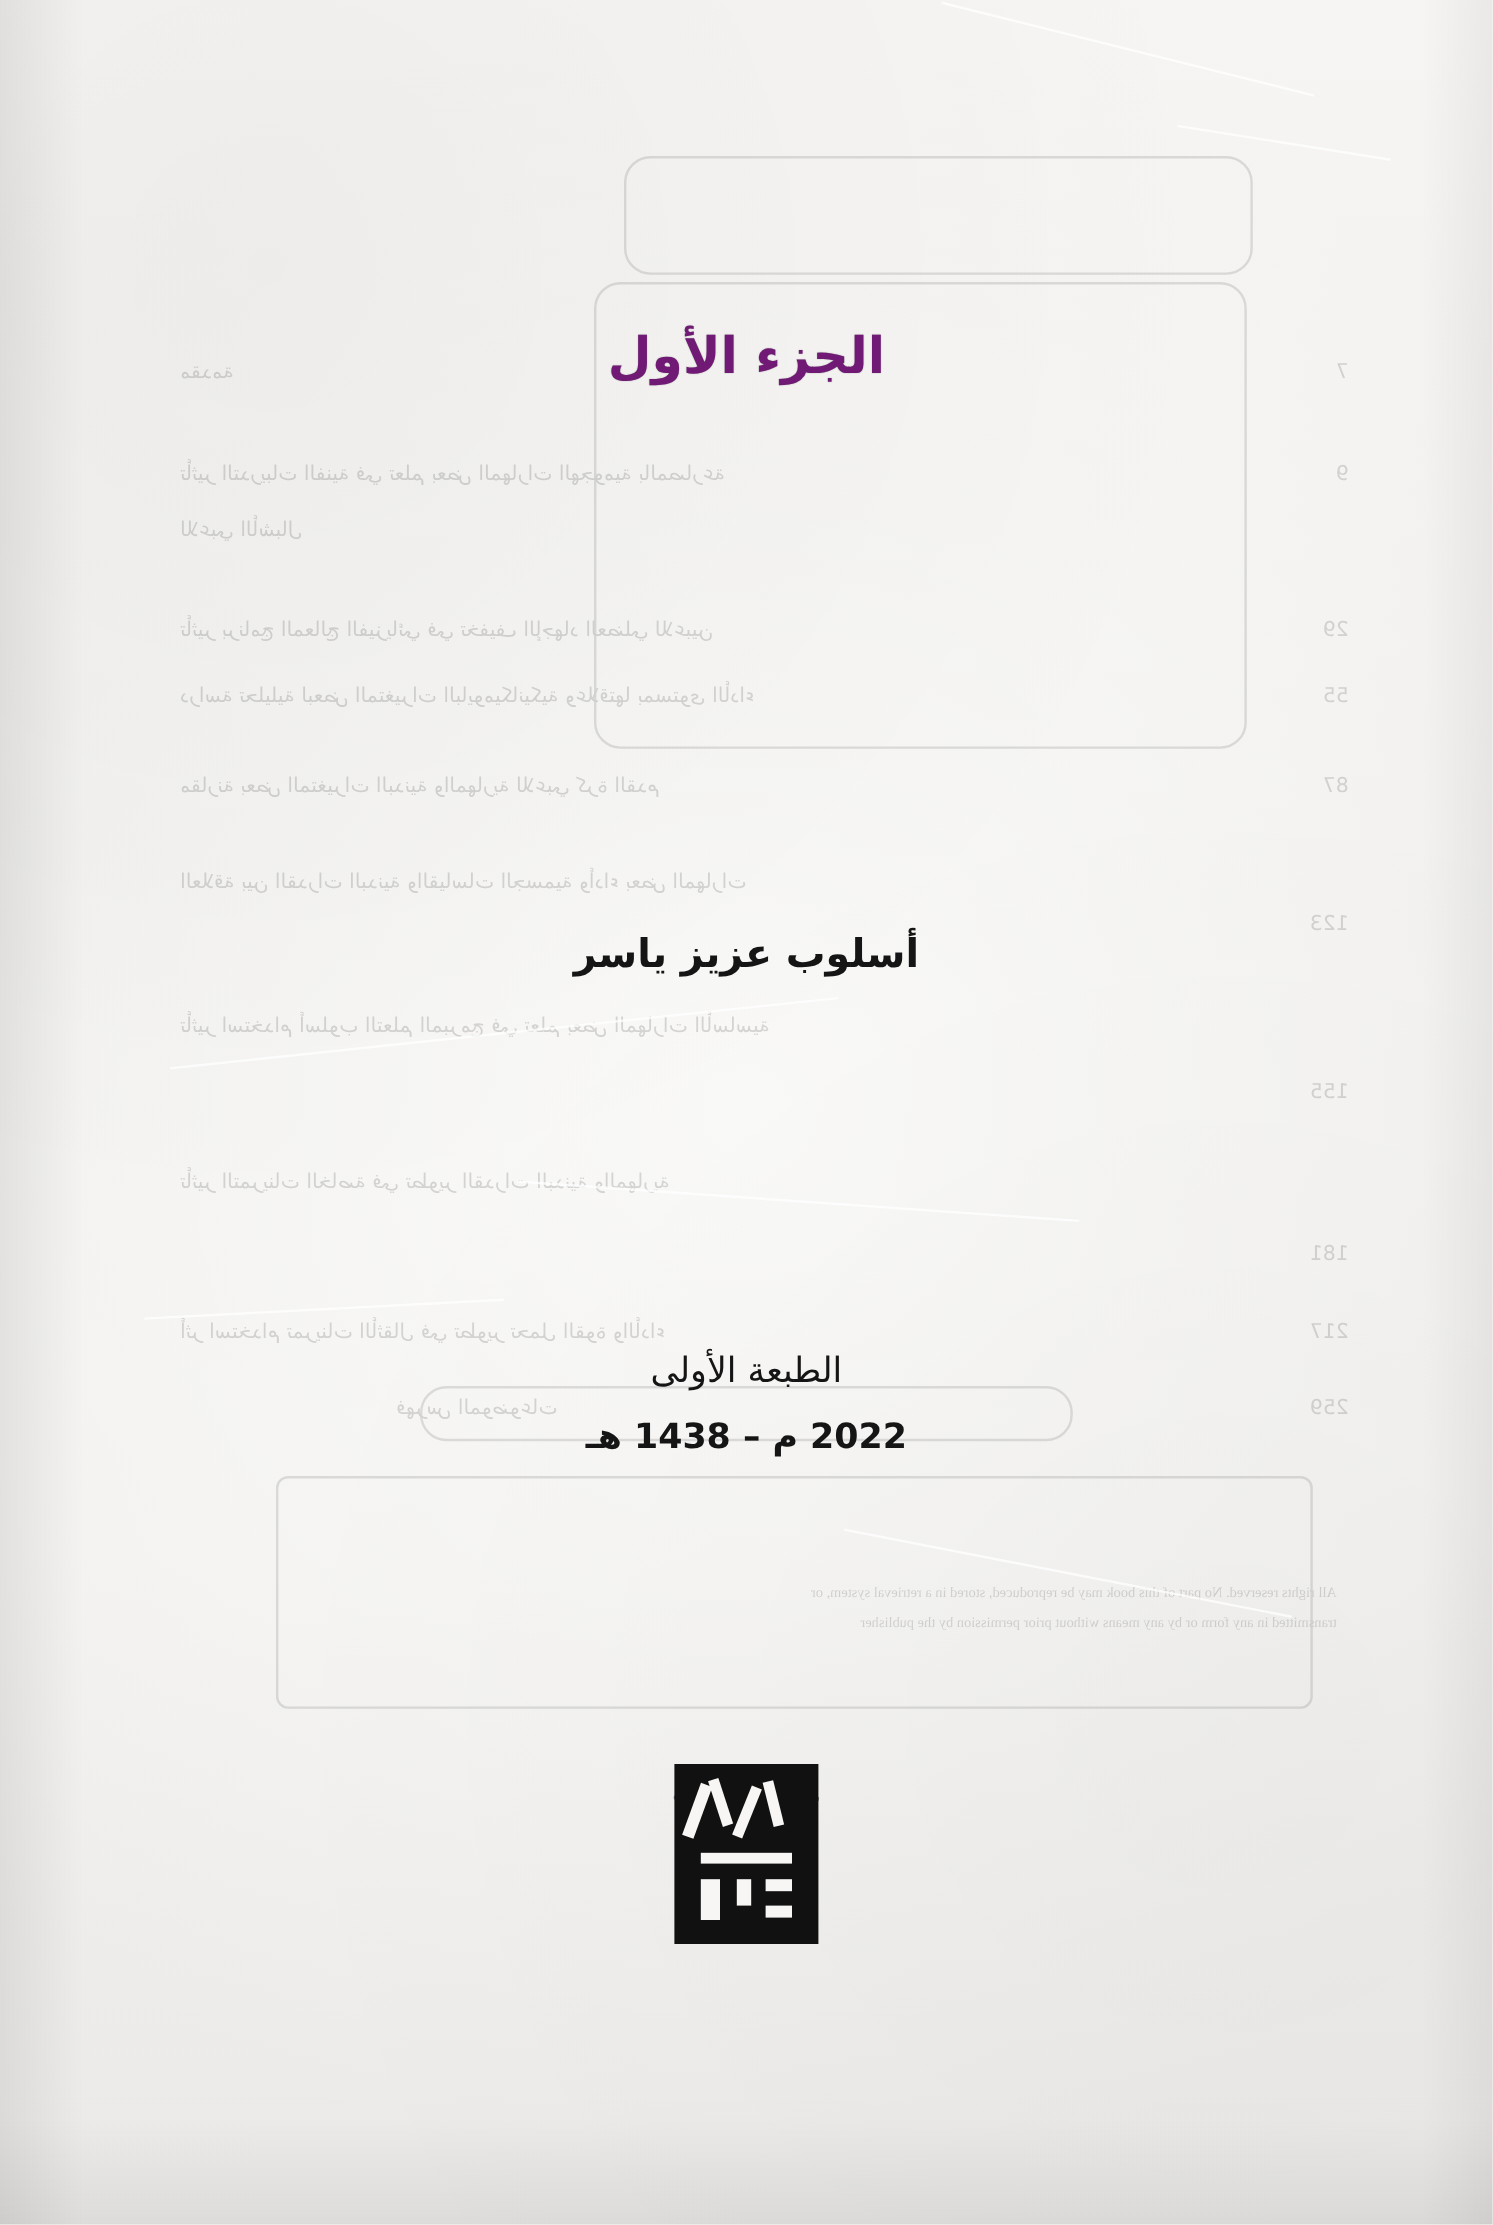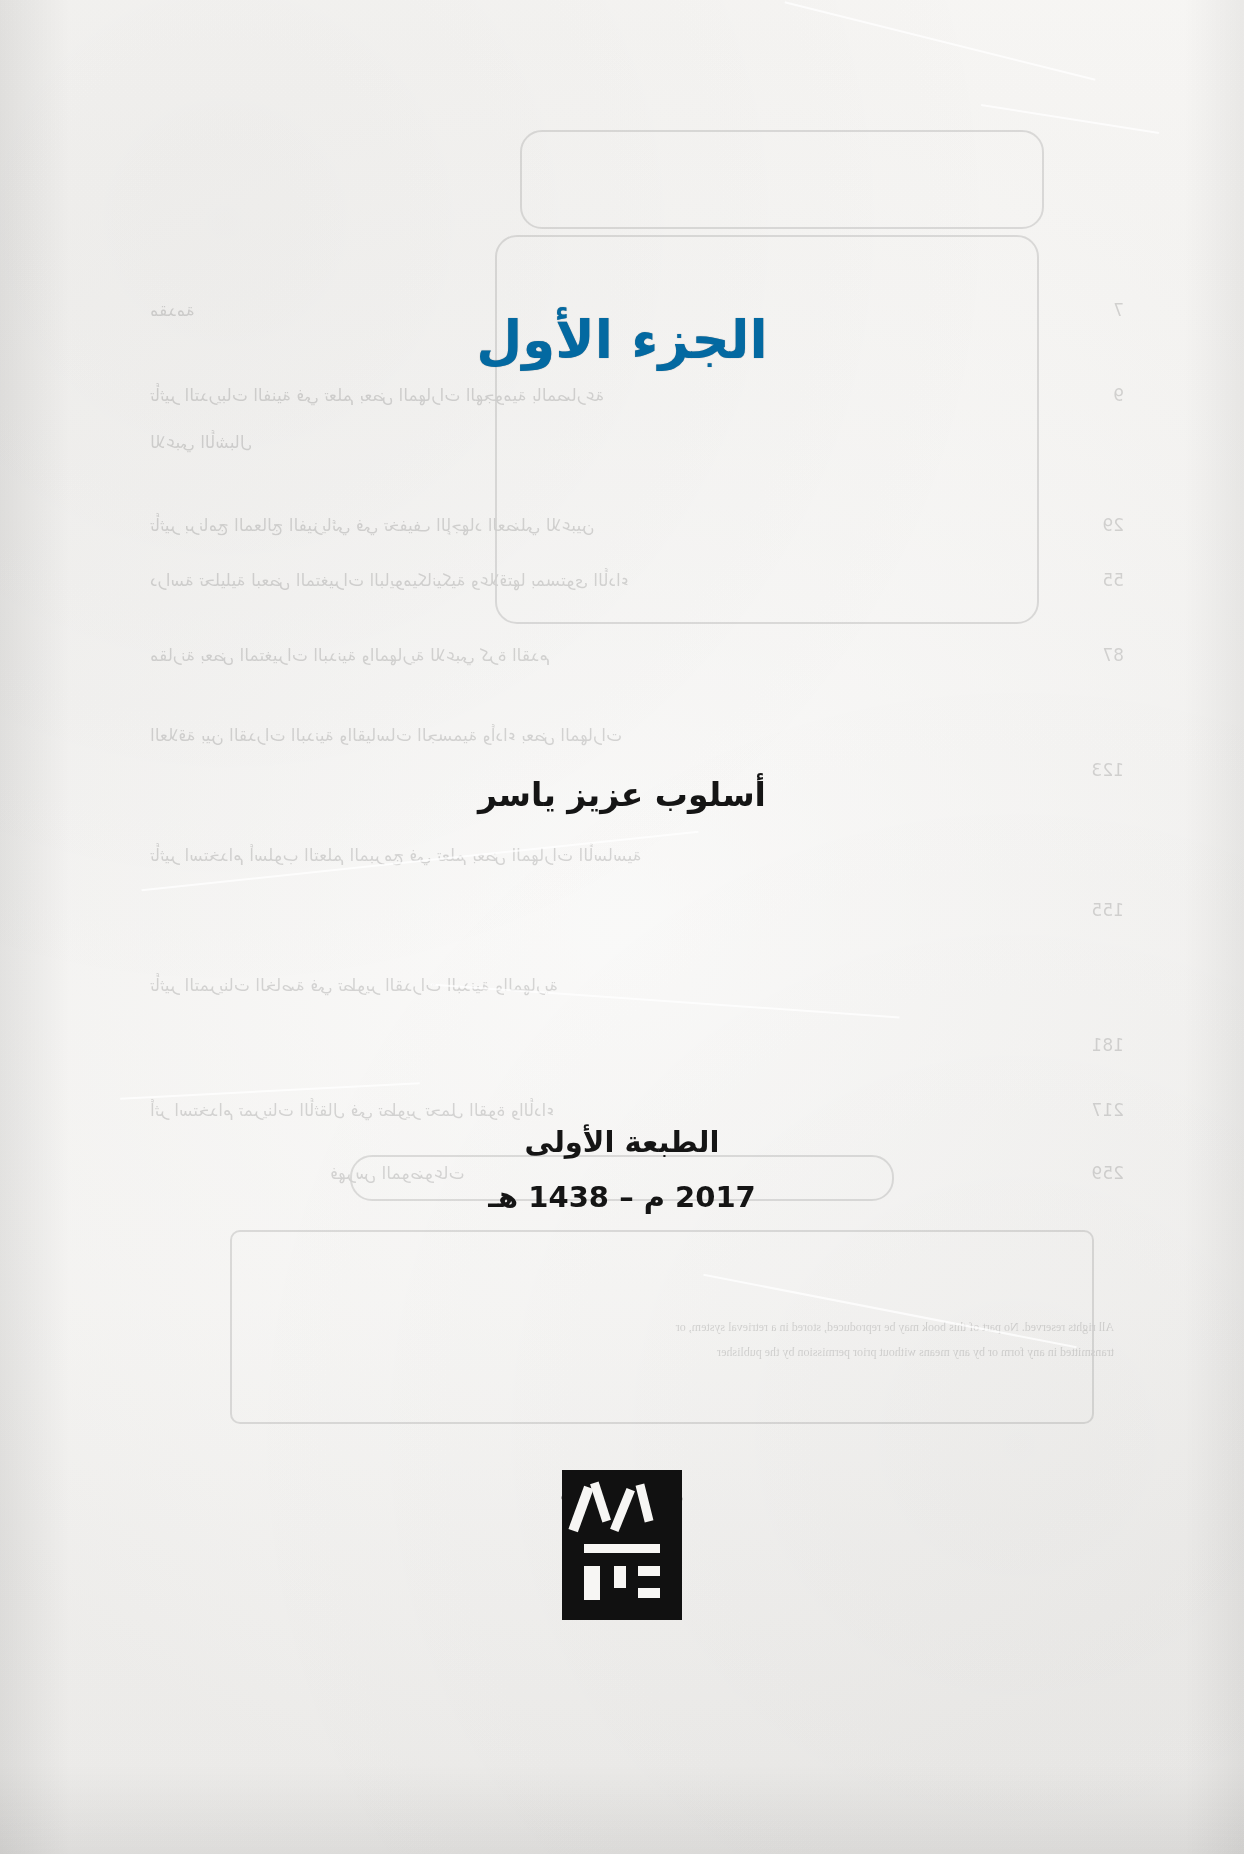--- a/index.html
+++ b/index.html
@@ -114,44 +114,43 @@
     line-height: 1.15;
     letter-spacing: 0px;
     color: #121212;
     text-shadow: 0 0 1px rgba(0,0,0,0.45);
   }
 
   .title-sub {
     position: absolute;
     top: 272px;
     left: 0; right: 0;
-    font-size: 53px;
+    font-size: 42px;
     font-weight: bold;
     line-height: 1.2;
-    color: #0369a1;
+    color: #701a75;
     text-shadow: 0 0 1px rgba(0,0,0,0.4);
-    margin-top: 36px;
   }
 
   .author {
     position: absolute;
     top: 775px;
     left: 0; right: 0;
     font-size: 33px;
     font-weight: bold;
     letter-spacing: 2px;
     color: #151515;
   }
 
   .edition {
     position: absolute;
     top: 1125px;
     left: 0; right: 0;
     font-size: 29px;
-    font-weight: bold;
+    font-weight: normal;
     color: #151515;
   }
 
   .edition-year {
     position: absolute;
     top: 1180px;
     left: 0; right: 0;
     font-size: 29px;
     font-weight: bold;
     color: #151515;
@@ -252,21 +251,21 @@
   <div class="scratch s2"></div>
   <div class="scratch s3"></div>
   <div class="scratch s4"></div>
   <div class="scratch s5"></div>
   <div class="scratch s6"></div>
 
   <div class="content">
     <div class="title-sub">الجزء الأول</div>
     <div class="author">أسلوب عزيز ياسر</div>
     <div class="edition">الطبعة الأولى</div>
-    <div class="edition-year">2017 م – 1438 هـ</div>
+    <div class="edition-year">2022 م – 1438 هـ</div>
 
     <div class="logo-caption">دار دجلة ناشرون وموزعون</div>
     <div class="logo-wrap">
       <div class="logo-mark">
         <span class="cut c1"></span>
         <span class="cut c2"></span>
         <span class="cut c3"></span>
         <span class="cut c4"></span>
         <span class="cut c5"></span>
         <span class="cut c6"></span>

